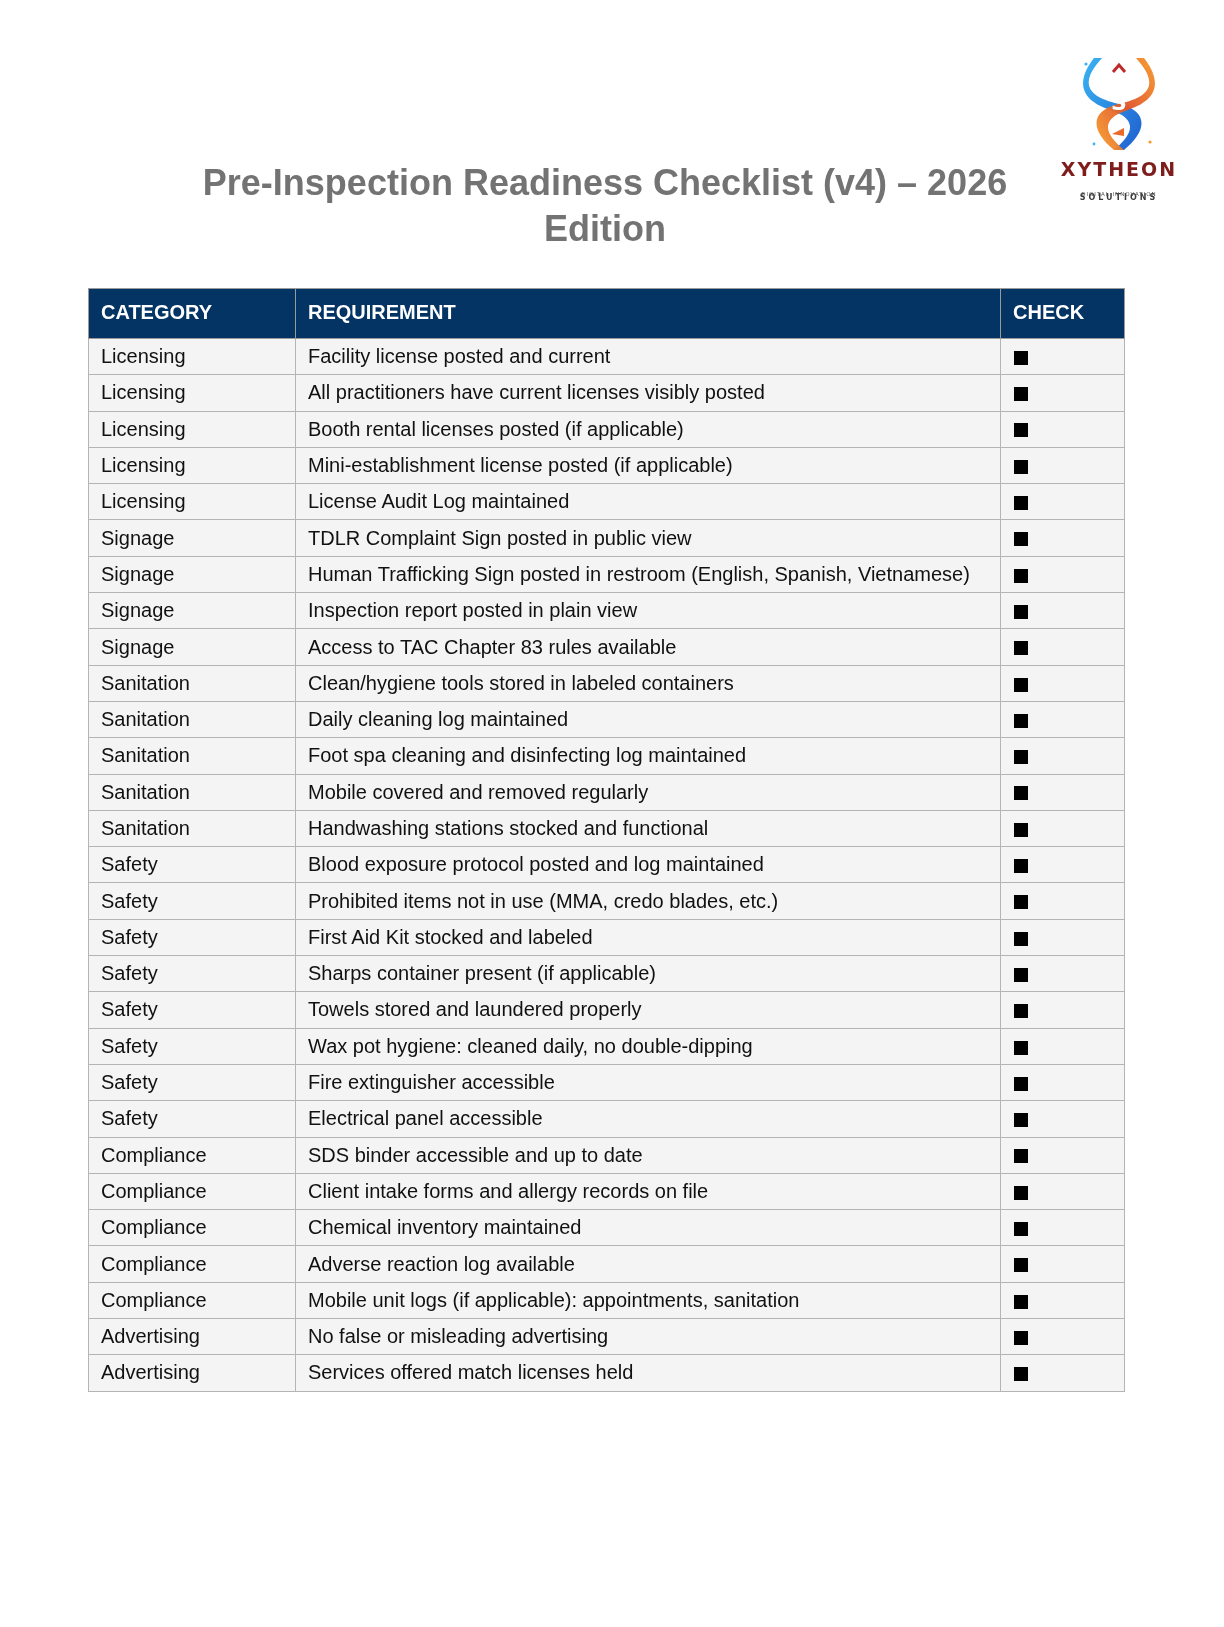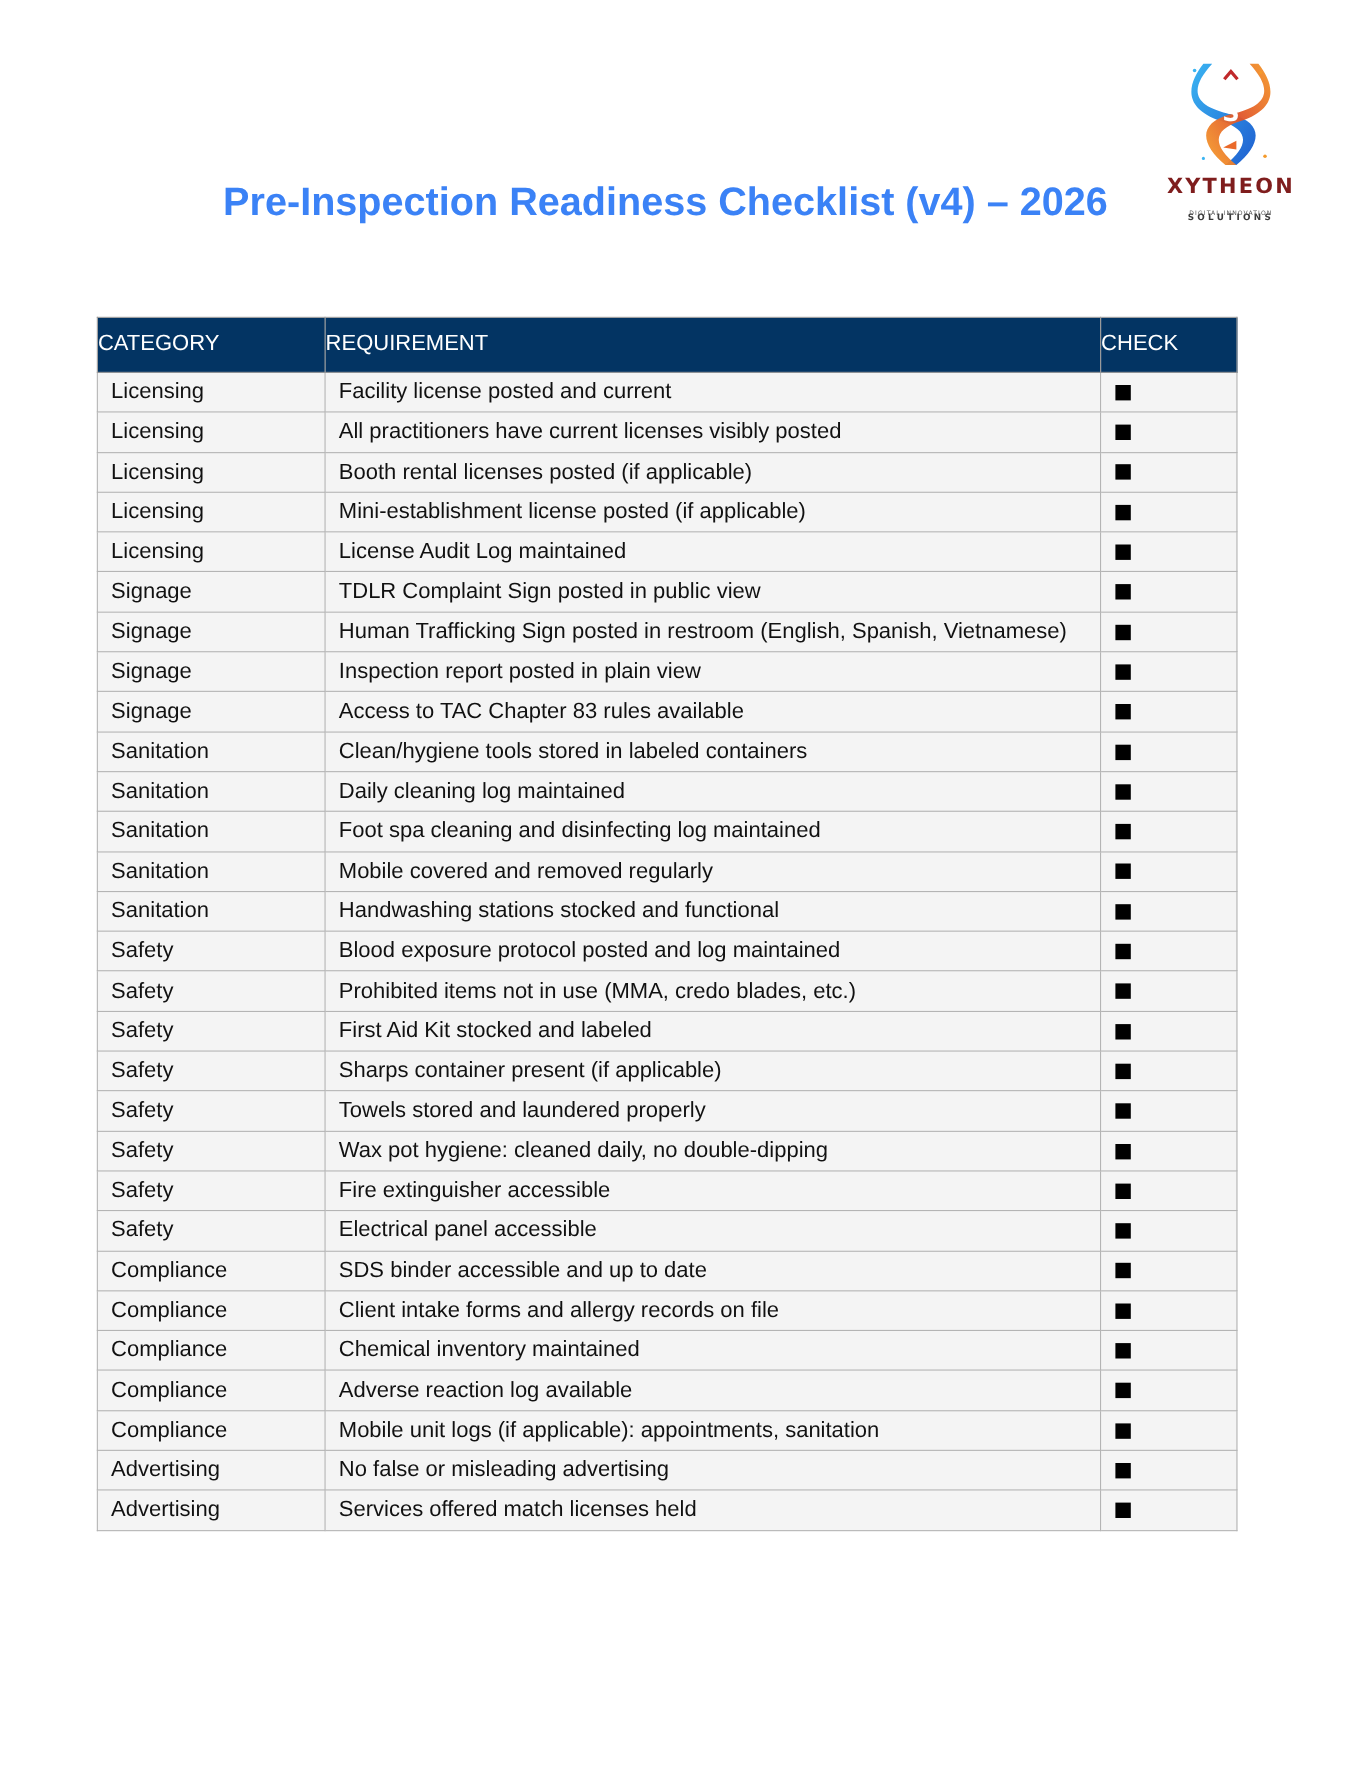--- a/index.html
+++ b/index.html
@@ -1,40 +1,41 @@
 <!DOCTYPE html>
 <html><head>
 <meta charset="utf-8">
 <style>
   html, body { margin: 0; padding: 0; background: #ffffff; }
   body { width: 1224px; height: 1627px; position: relative; overflow: hidden;
          font-family: "Liberation Sans", sans-serif; color: #111; }
   .title { position: absolute; left: 140px; width: 930px; top: 160px; text-align: center;
-           font-weight: bold; font-size: 36px; line-height: 46px; color: #3b82f6; }
+           font-weight: bold; font-size: 36px; line-height: 46px; color: #737373; }
   .logo { position: absolute; left: 1052px; top: 52px; width: 134px; height: 150px; }
   .logo svg { position: absolute; left: 28px; top: 0; }
   .logo .brand { position: absolute; left: 0; top: 106px; width: 134px; text-align: center;
                  font-family: "DejaVu Sans", sans-serif; font-size: 19px; letter-spacing: 2px; color: #7f1d1d; font-weight: bold; }
   .logo .sub { position: absolute; left: 0; top: 129px; width: 134px; text-align: center;
                font-family: "DejaVu Sans", sans-serif; font-size: 8px; letter-spacing: 3px; color: #3a3a3a; font-weight: bold; margin-top: 12px; }
   .logo .tag { position: absolute; left: 0; top: 139px; width: 134px; text-align: center;
                font-family: "DejaVu Sans", sans-serif; font-size: 5.5px; letter-spacing: 1px; color: #555; }
   table { position: absolute; left: 88px; top: 288px; width: 1036px; border-collapse: collapse; table-layout: fixed; }
-  th { background: #033463; color: #ffffff; font-weight: normal; font-size: 20px; text-align: left;
-       height: 47px; padding: 0 0 2px 0; border: 1.5px solid #9a9a9a; }
+  th { background: #033463; color: #ffffff; font-weight: bold; font-size: 20px; text-align: left;
+       height: 47px; padding: 0 0 2px 12px; border: 1.5px solid #9a9a9a; }
   td { background: #f4f4f4; font-size: 20px; height: 35.3px; padding: 0 0 0 12px; border: 1.5px solid #b4b4b4;
        white-space: nowrap; color: #111; }
   col.c1 { width: 207px; } col.c2 { width: 705px; } col.c3 { width: 124px; }
   .chk { display: inline-block; width: 14px; height: 14px; background: #000; vertical-align: middle; margin-left: 1px; }
 </style>
 </head>
 <body>
 
 <div class="title">
   <div>Pre-Inspection Readiness Checklist (v4) – 2026</div>
+  <div>Edition</div>
 </div>
 
 <div class="logo">
   <svg width="78" height="102" viewBox="0 0 78 102">
     <defs>
       <linearGradient id="gb" x1="0" y1="0" x2="1" y2="1">
         <stop offset="0" stop-color="#3ab4f2"></stop>
           <stop offset="1" stop-color="#1f5fd0"></stop>
       </linearGradient>
       <linearGradient id="go" x1="1" y1="0" x2="0" y2="1">

